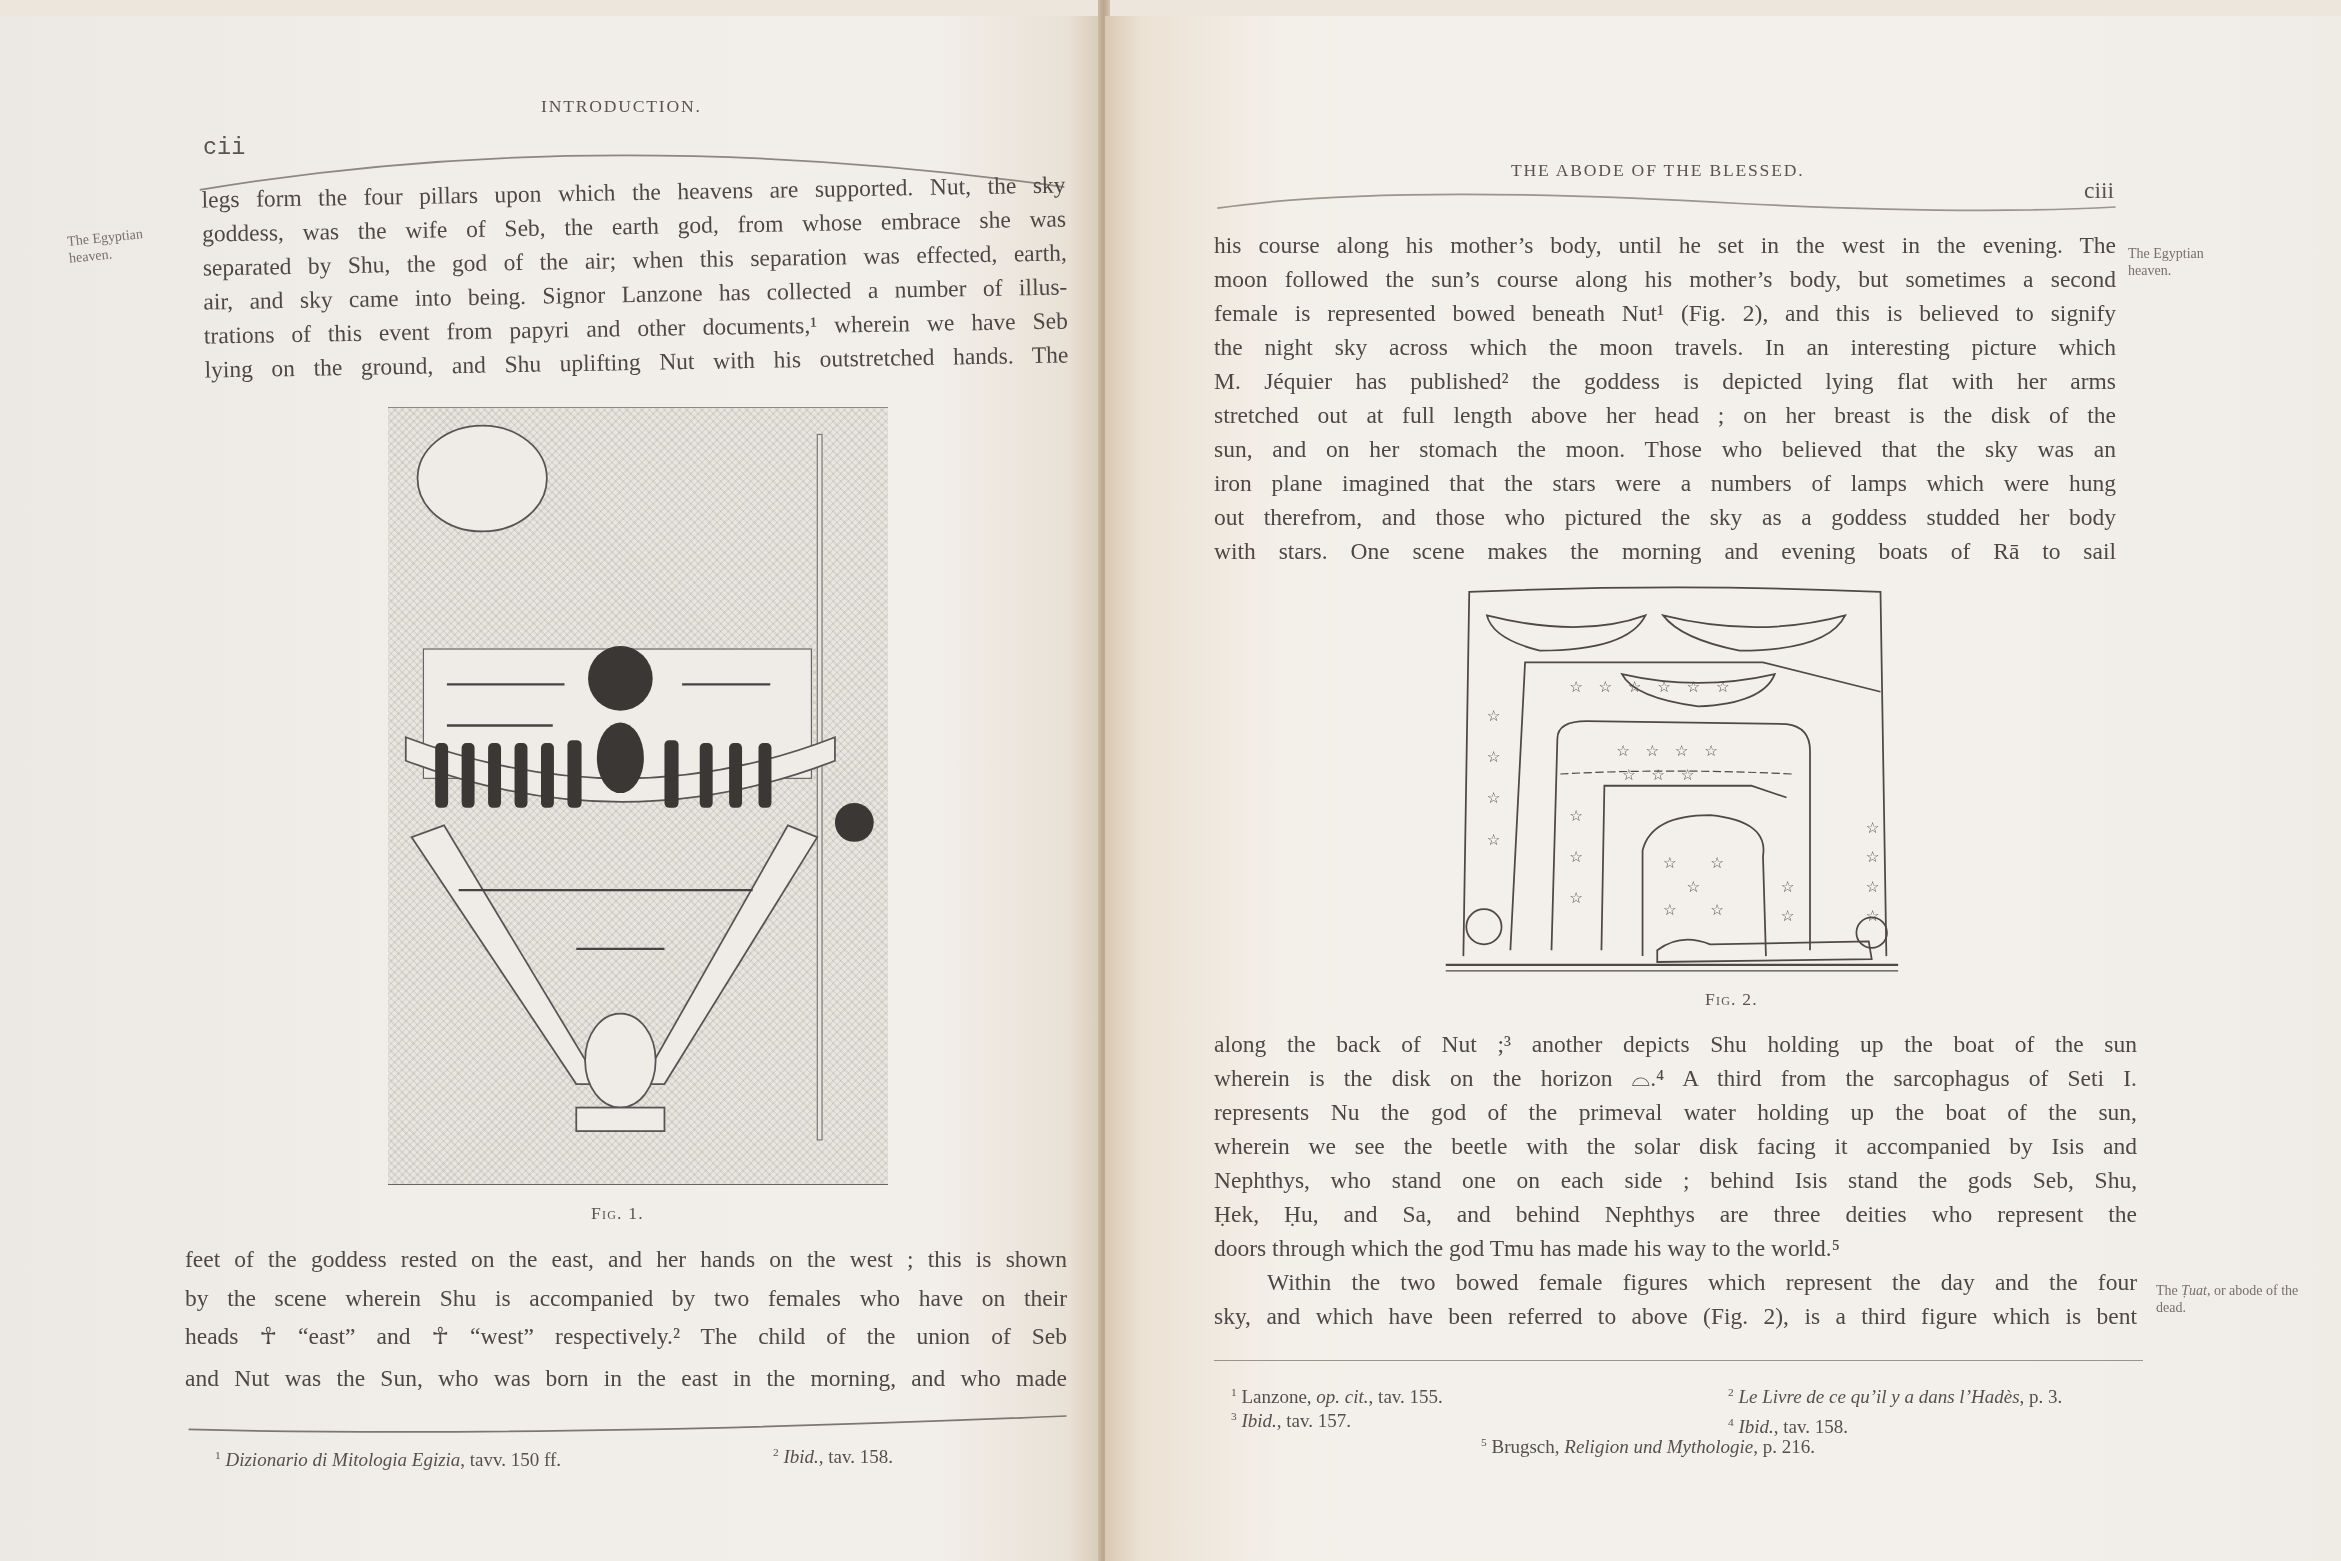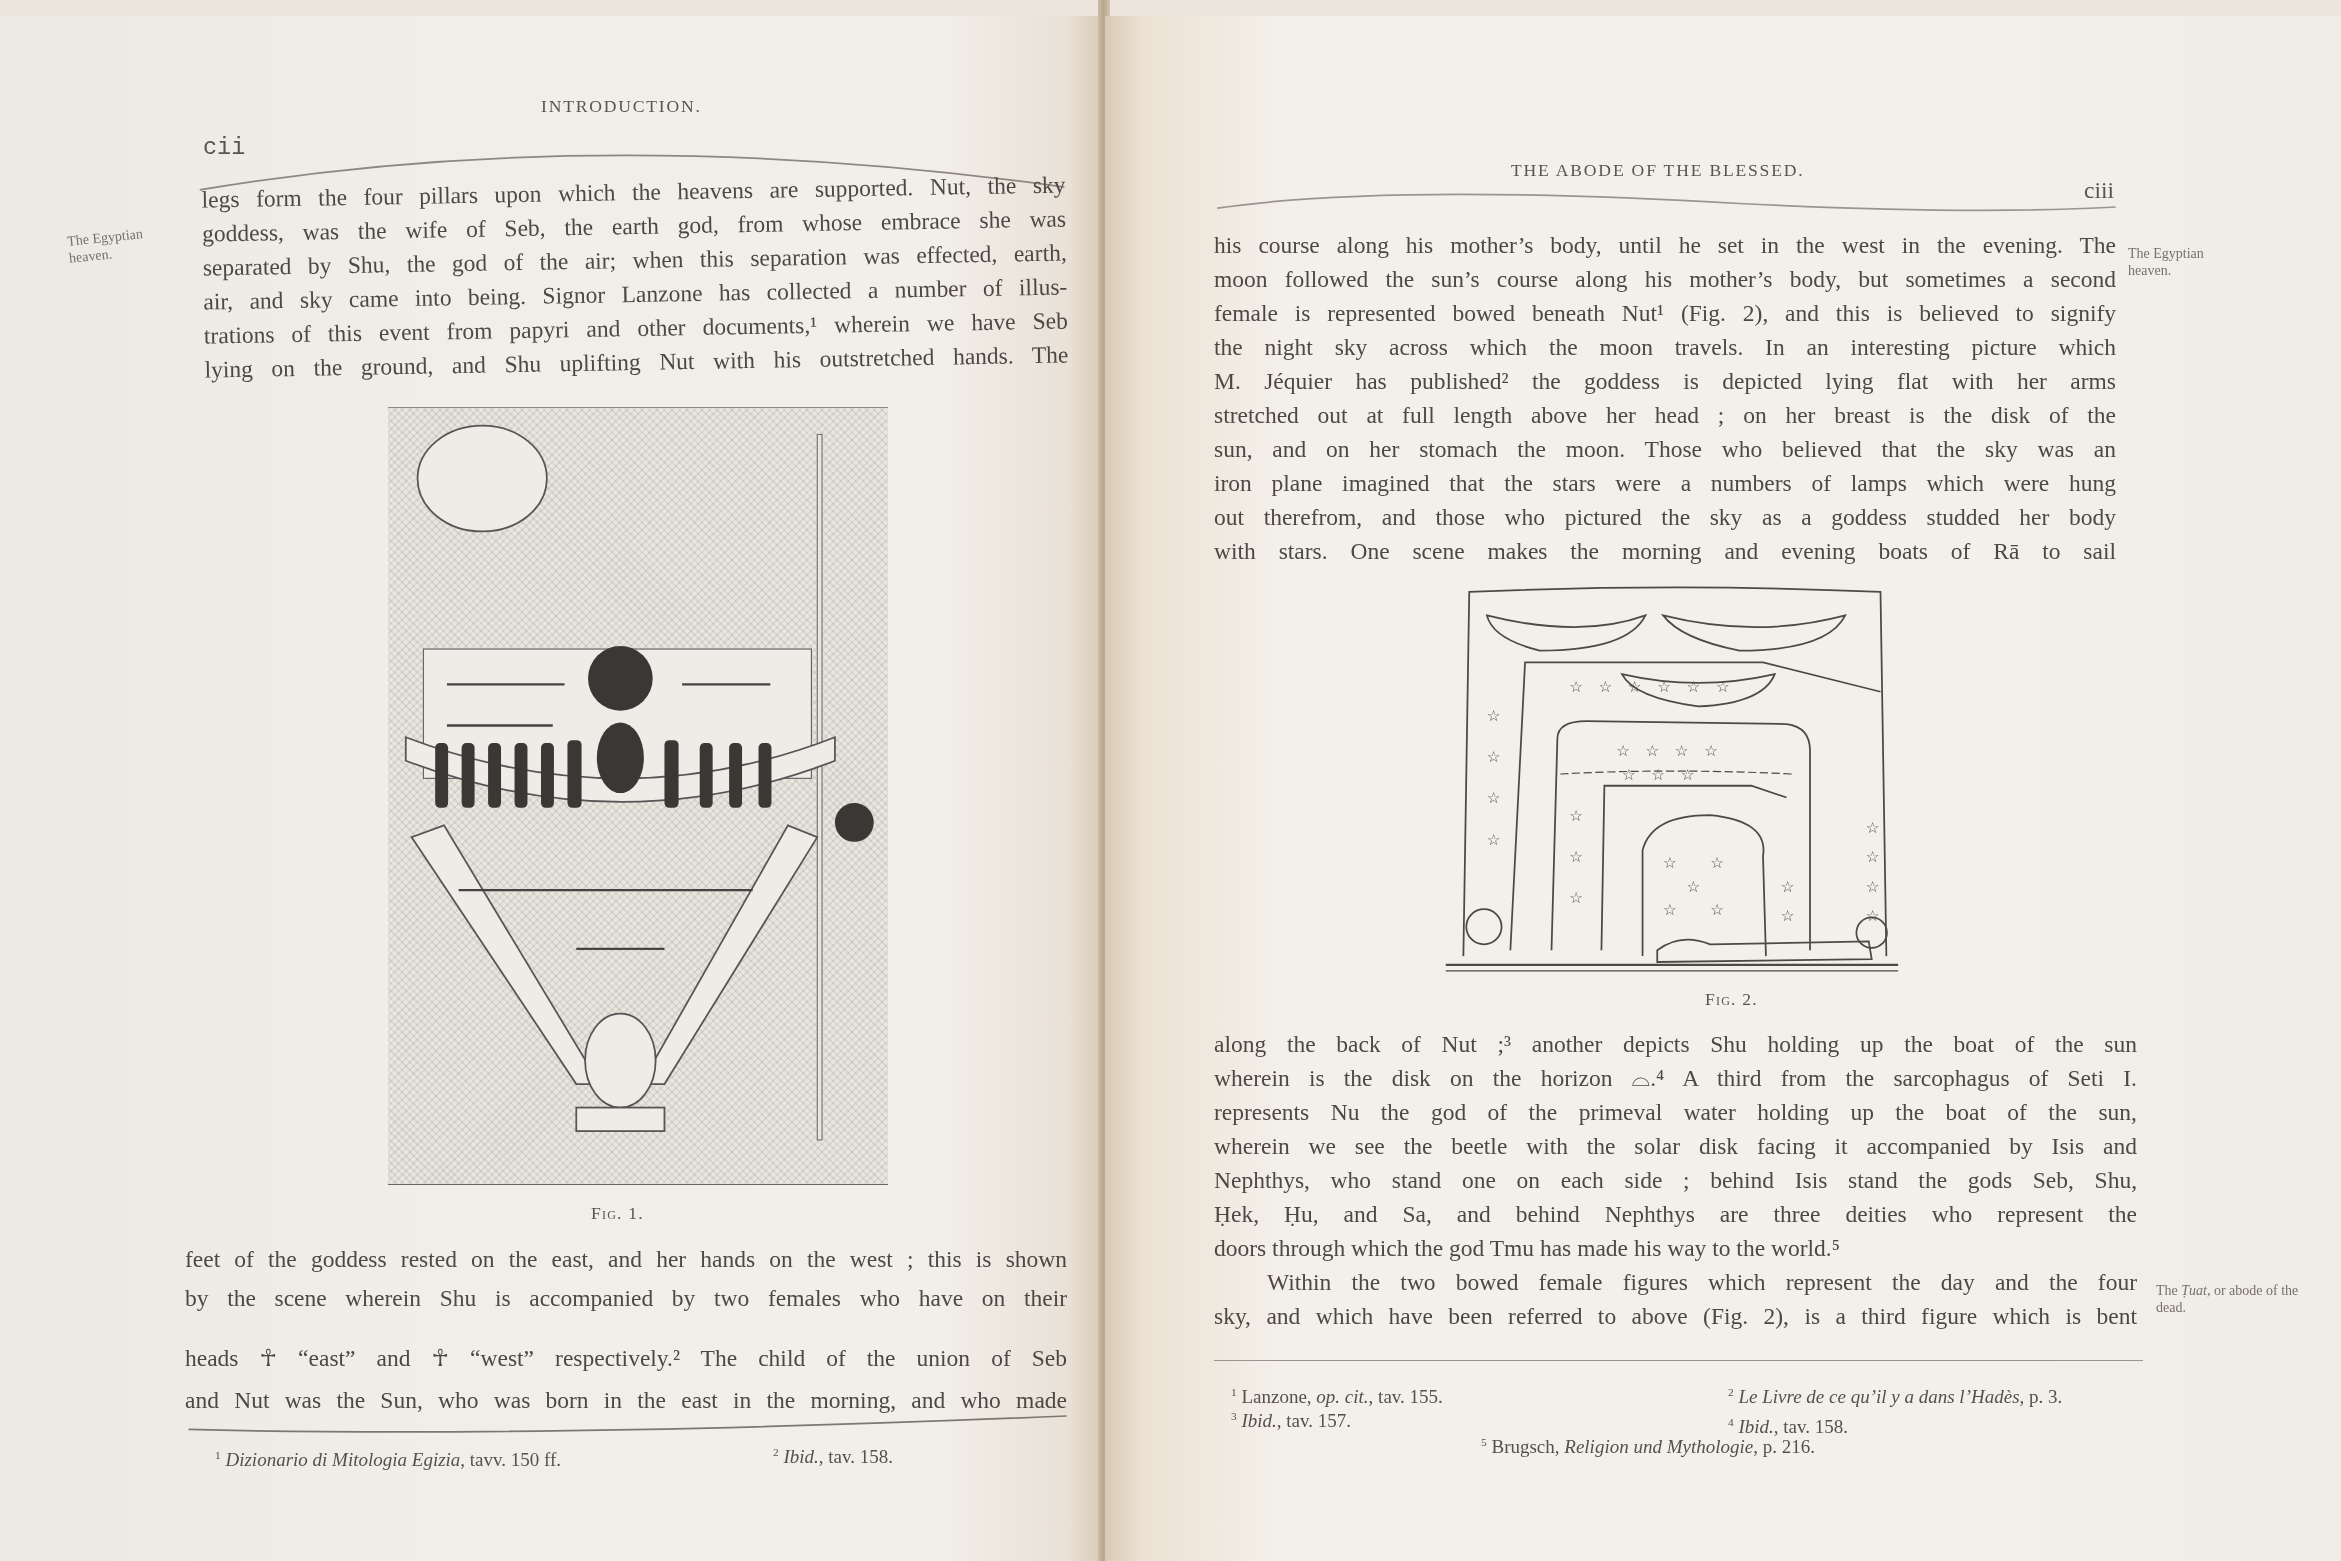--- a/index.html
+++ b/index.html
@@ -115,21 +115,21 @@
         <line x1="120" y1="820" x2="620" y2="820"></line>
         <line x1="320" y1="920" x2="470" y2="920"></line>
       </g>
     </svg>
   </div>
   <div class="caption" style="left:591px; top:1187px;">Fig. 1.</div>
 
   <div class="body-text" style="left:185px; top:1226px; width:882px;">
     <span class="line">feet of the goddess rested on the east, and her hands on the west ; this is shown</span>
     <span class="line" style="margin-top:4.7px;">by the scene wherein Shu is accompanied by two females who have on their</span>
-    <span class="line" style="margin-top:26px;">heads ☥ “east” and ☥ “west” respectively.²   The child of the union of Seb</span>
+    <span class="line" style="margin-top:4px;">heads ☥ “east” and ☥ “west” respectively.²   The child of the union of Seb</span>
     <span class="line" style="margin-top:8.2px;">and Nut was the Sun, who was born in the east in the morning, and who made</span>
   </div>
 
   <svg style="position:absolute; left:182px; top:1393px;" width="894" height="35" viewBox="0 0 1520 60">
     <path d="M5 35 Q 600 50 1510 12" stroke="#7d7772" stroke-width="3" fill="none"></path>
   </svg>
 
   <div class="footnotes">
     <div class="fn" style="left:215px; top:1433px;">
       <sup>1</sup>

